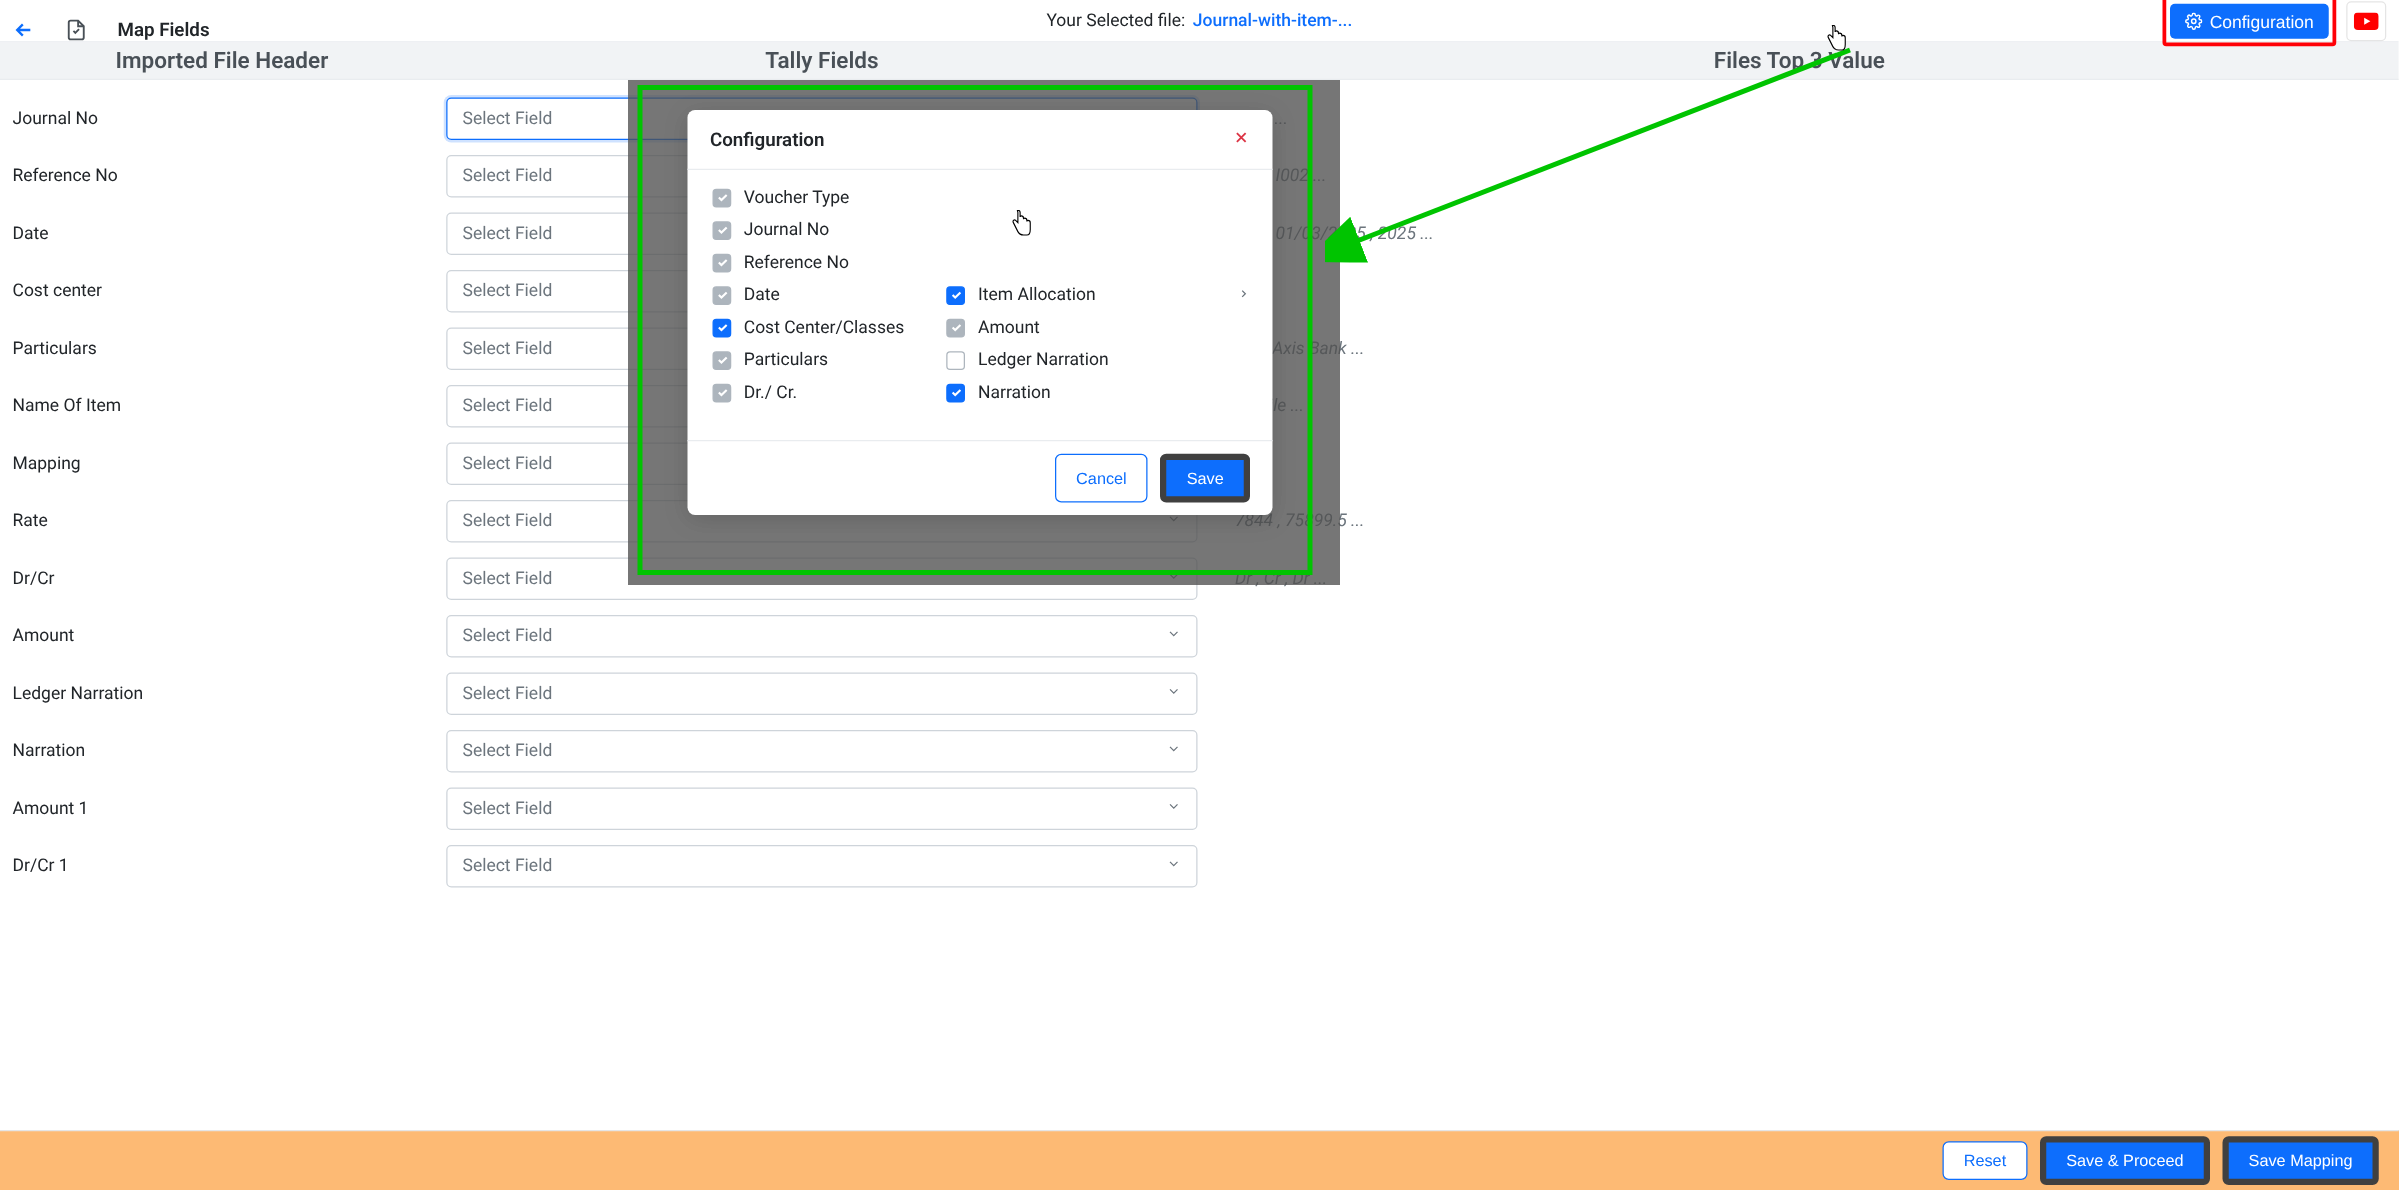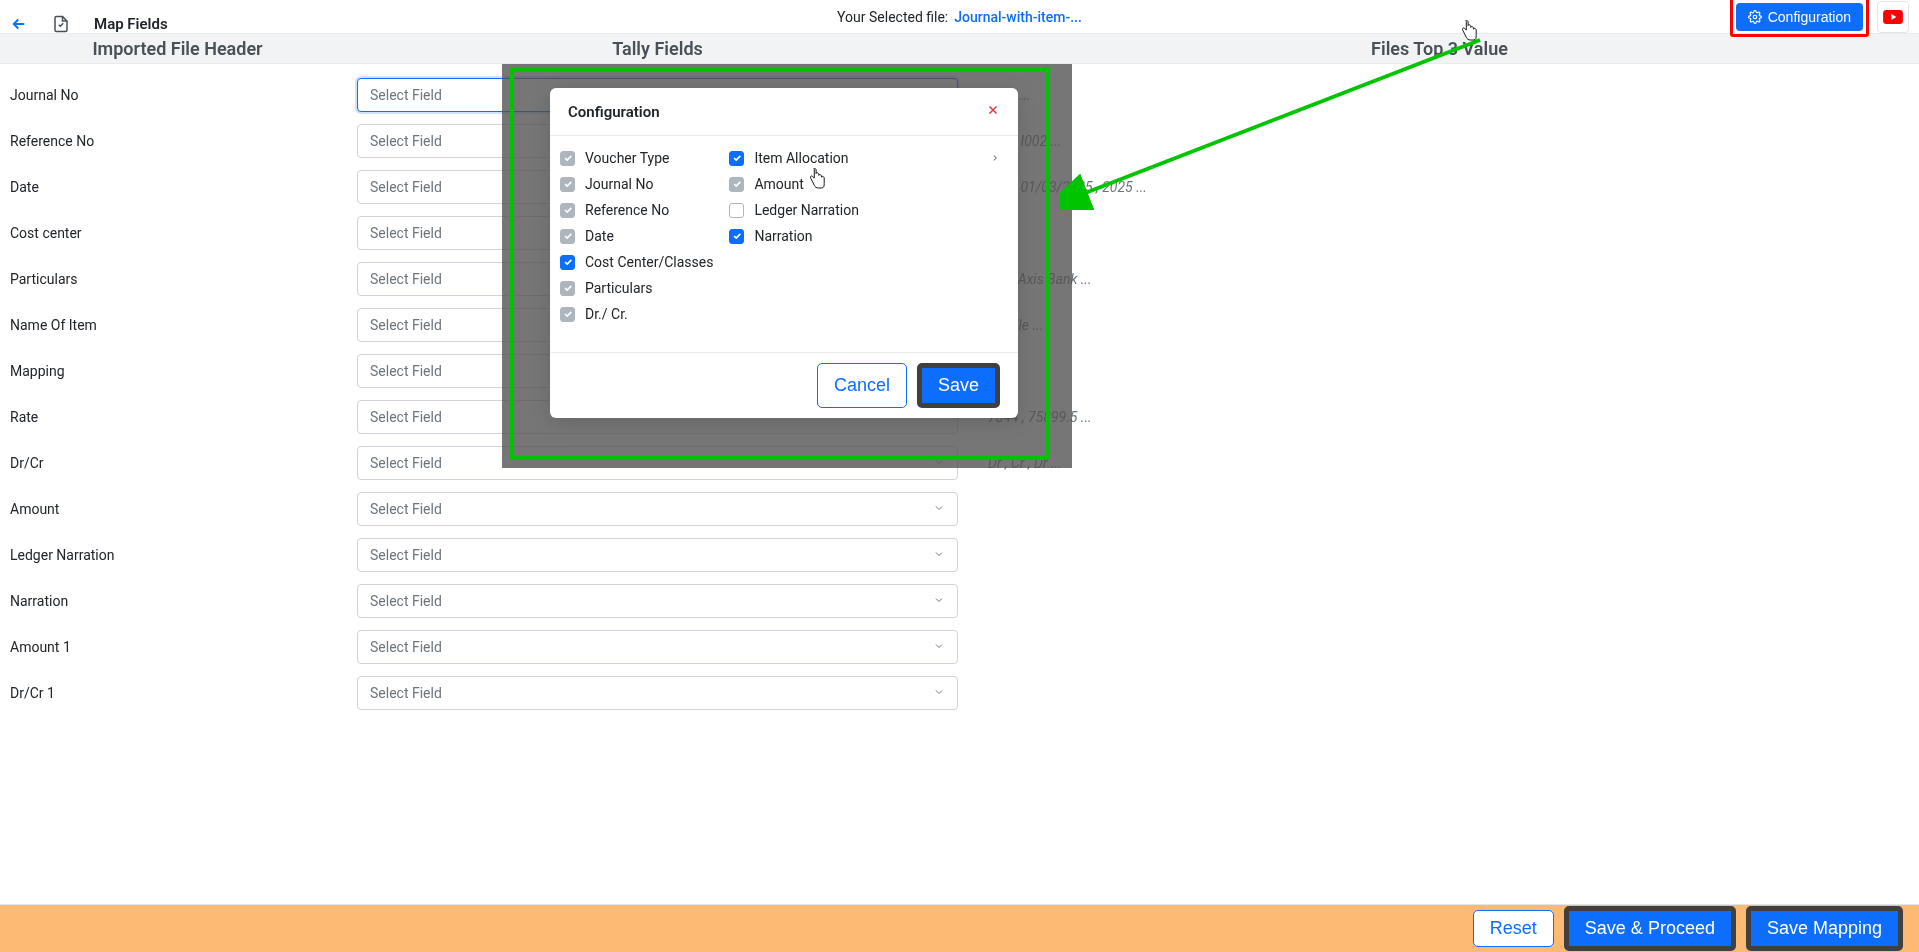--- a/index.html
+++ b/index.html
@@ -24,31 +24,31 @@
 
 .content { height: calc(100vh - 34px - 30px - 48px); overflow-y: auto; padding-top: 8px; }
 .field-row { display: grid; grid-template-columns: 355px 605px 1fr; align-items: center; min-height: 46px; padding: 2px 0; }
 .field-label { padding-left: 10px; font-size: 14px; color: #212529; }
 .select-field { margin: 0 2px; border: 1px solid #ced4da; border-radius: 4px; height: 34px; display: flex; align-items: center; justify-content: space-between; padding: 0 12px; color: #6c757d; background: #fff; cursor: pointer; }
 .select-field.focused { border: 1px solid #0d6efd; box-shadow: 0 0 0 2px rgba(13,110,253,.2); }
 .chevron-down { color: #6c757d; }
 .sample-val { padding-left: 28px; color: #6c757d; font-style: italic; font-size: 14px; }
 
 .footer { height: 48px; border-top: 1px solid #e5e5e5; display:flex; align-items:center; justify-content:flex-end; padding: 0 16px; gap: 10px; position: fixed; bottom:0; left:0; right:0; background:#fdba74; }
-.btn { padding: 7px 16px; border-radius: 5px; font-size: 18px; cursor: pointer; }
+.btn { padding: 7px 16px; border-radius: 5px; font-size: 13px; cursor: pointer; }
 .btn-outline { background:#fff; border:1px solid #0d6efd; color:#0d6efd; }
 .btn-primary { background:#0d6efd; border:5px solid #404040; color:#fff;text-align:center; }
 
 .overlay { position: fixed; top: 64px; left: 502px; width: 570px; height: 404px; background: rgba(80,80,80,0.78); }
 .green-box { position: absolute; top: 4px; left: 8px; right: 22px; bottom: 8px; border: 4px solid #00c400; }
 .modal { position: absolute; top: 24px; left: 48px; width: 468px; background: #fff; border-radius: 6px; box-shadow: 0 4px 20px rgba(0,0,0,.15); display: flex; flex-direction: column; }
 .modal-header { display:flex; align-items:center; justify-content: space-between; padding: 14px 18px; border-bottom: 1px solid #e9ecef; }
 .modal-title { font-weight: 600; font-size: 15px; }
 .close-x { color: #dc3545; cursor:pointer; font-size: 16px; }
-.modal-body { padding: 14px 18px 30px 10px; display:flex; gap: 16px; }
+.modal-body { padding: 14px 18px 30px 20px; display:flex; gap: 34px; align-items: flex-end; }
 .cfg-col { display:flex; flex-direction:column; gap: 10px; }
 .cfg-item { display:flex; align-items:center; gap: 10px; font-size: 14px; cursor:pointer; position:relative; }
 .cfg-item .chev-right { margin-left: auto; padding-left: 60px; color:#6c757d; }
 .cb { width: 15px; height: 15px; border-radius: 3px; border: 1px solid #adb5bd; display:inline-flex; align-items:center; justify-content:center; flex-shrink:0; }
 .cb.checked-blue { background:#0d6efd; border-color:#0d6efd; }
 .cb.checked-grey { background:#adb5bd; border-color:#adb5bd; }
 .cb svg { width:10px; height:10px; }
 .modal-footer { border-top:1px solid #e9ecef; padding: 10px 18px; display:flex; justify-content:flex-end; gap:10px; }
 
 svg.arrow-annot { position: fixed; pointer-events: none; }

